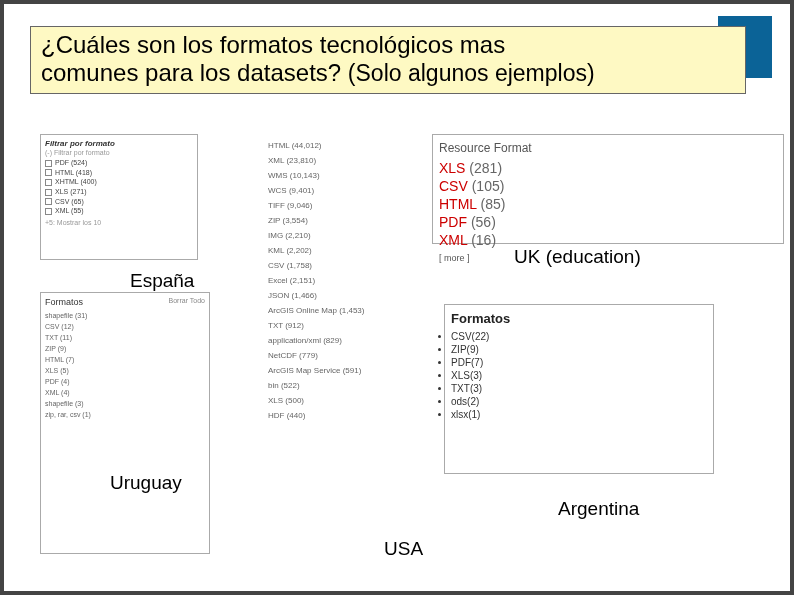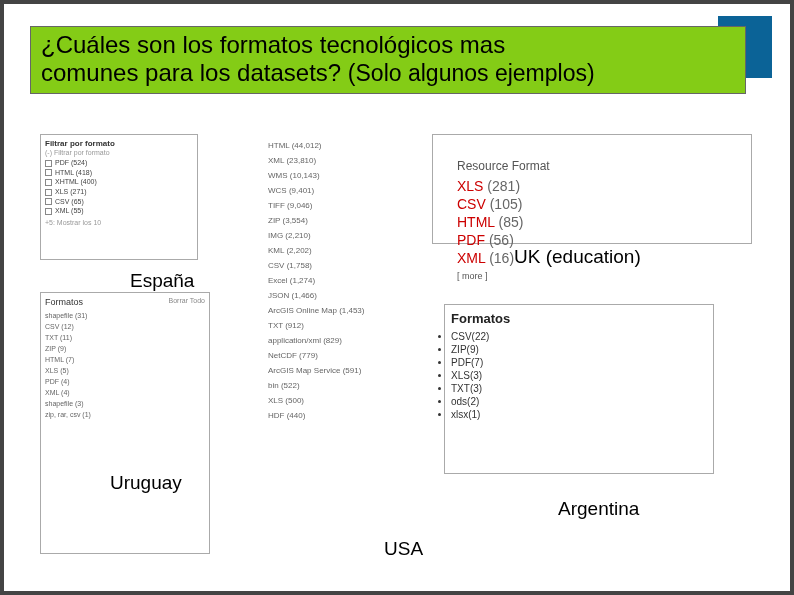--- a/index.html
+++ b/index.html
@@ -1,41 +1,41 @@
 <!DOCTYPE html>
 <html><head>
 <meta charset="utf-8">
 <style>
 *{margin:0;padding:0;box-sizing:border-box}
 body{width:794px;height:595px;font-family:Arial,sans-serif;background:#fff;position:relative;border:4px solid #444}
-.title-box{position:absolute;left:26px;top:22px;width:716px;background:#84cc16;border:1px solid #666;padding:4px 10px 6px}
+.title-box{position:absolute;left:26px;top:22px;width:716px;background:#fef9c3;border:1px solid #666;padding:4px 10px 6px}
 .title-box h1{font-size:24px;font-weight:400;color:#000}
 .title-box .sub{font-size:23px}
 .corner{position:absolute;right:18px;top:12px;width:54px;height:62px;background:#0b6397}
 .panel{position:absolute;background:#fff;border:1px solid #aaa;font-size:8px;color:#444}
 .p-es{left:36px;top:130px;width:158px;height:126px;padding:4px}
-.p-es .hdr{font-weight:700;color:#333;margin-bottom:1px}
+.p-es .hdr{font-style:italic;font-weight:700;color:#333;margin-bottom:1px}
 .p-es .tg{font-size:7px;color:#999}
 .p-es ul{list-style:none;margin-top:2px}
 .p-es li{padding:1px 0;font-size:7px}
 .p-es .cb{display:inline-block;width:7px;height:7px;border:1px solid #888;margin-right:3px;vertical-align:middle}
 .p-es .more{font-size:7px;color:#999;margin-top:3px}
 .lbl{position:absolute;font-size:19px;color:#000}
 .l-es{left:126px;top:266px}
 .p-uy{left:36px;top:288px;width:170px;height:262px;padding:4px}
 .p-uy .hdr{font-size:9px;color:#333}
 .p-uy .clr{float:right;font-size:7px;color:#888}
 .p-uy ul{list-style:none;margin-top:3px}
 .p-uy li{font-size:7px;padding:2px 0;color:#666}
 .l-uy{left:106px;top:468px}
 .p-usa{left:260px;top:130px;width:152px;height:418px;border:none;padding:4px}
 .p-usa ul{list-style:none}
 .p-usa li{font-size:8px;padding:3px 0;color:#666}
 .l-usa{left:380px;top:534px}
-.p-uk{left:428px;top:130px;width:320px;height:110px;padding:24px}
+.p-uk{left:428px;top:130px;width:352px;height:110px;padding:6px}
 .p-uk .hdr{font-size:12px;color:#555;font-weight:400;margin-bottom:4px}
 .p-uk ul{list-style:none}
 .p-uk li{font-size:14px;padding:1px 0}
 .p-uk .fmt{color:#c00}
 .p-uk .cnt{color:#666}
 .p-uk .more{text-align:left;font-size:9px;color:#555;margin-top:4px}
 .l-uk{left:510px;top:242px}
 .p-ar{left:440px;top:300px;width:270px;height:170px;padding:6px}
 .p-ar .hdr{font-size:13px;font-weight:700;color:#222;margin-bottom:4px}
 .p-ar ul{list-style:disc;}
@@ -88,21 +88,21 @@
 <ul id="us-list">
       <li>HTML (44,012)</li>
       <li>XML (23,810)</li>
       <li>WMS (10,143)</li>
       <li>WCS (9,401)</li>
       <li>TIFF (9,046)</li>
       <li>ZIP (3,554)</li>
       <li>IMG (2,210)</li>
       <li>KML (2,202)</li>
       <li>CSV (1,758)</li>
-      <li>Excel (1,274)</li>
+      <li>Excel (2,151)</li>
       <li>JSON (1,466)</li>
       <li>ArcGIS Online Map (1,453)</li>
       <li>TXT (912)</li>
       <li>application/xml (829)</li>
       <li>NetCDF (779)</li>
       <li>ArcGIS Map Service (591)</li>
       <li>bin (522)</li>
       <li>XLS (500)</li>
       <li>HDF (440)</li>
     </ul>

